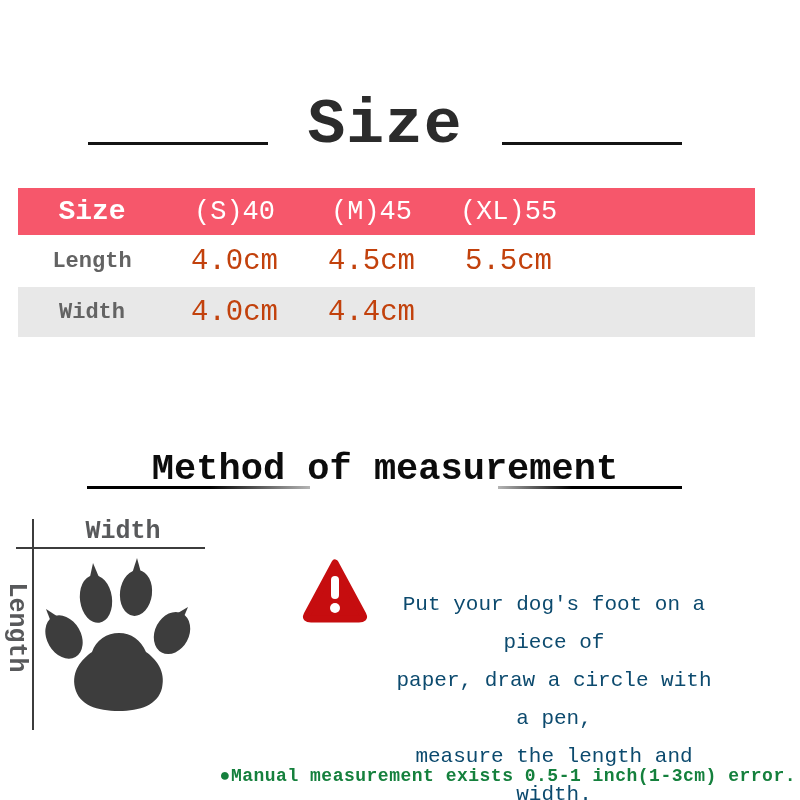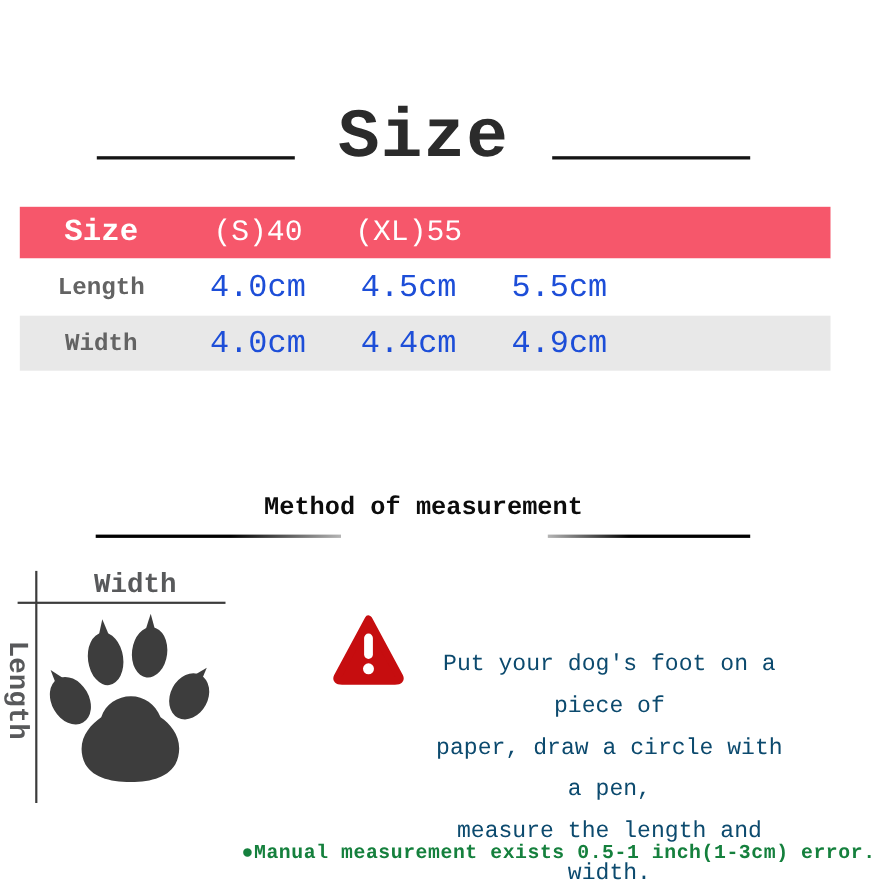--- a/index.html
+++ b/index.html
@@ -40,29 +40,29 @@
   .t-header {
     height: 47px;
     background: #f6576b;
     color: #ffffff;
     font-size: 27px;
   }
   .t-header .row-label { font-weight: bold; font-size: 28px; }
   .t-body { height: 52px; background: #ffffff; }
   .t-body.alt { height: 50px; background: #e8e8e8; }
   .t-body .row-label { font-weight: bold; font-size: 22px; color: #636363; }
-  .t-body .cell { font-size: 29px; color: #1d4ed8; }
+  .t-body .cell { font-size: 29px; color: #c2410c; }
 
   
   .method-title {
     position: absolute;
     left: 0; top: 448px;
     width: 770px;
     text-align: center;
-    font-size: 23px;
+    font-size: 37px;
     font-weight: bold;
     color: #0c0c0c;
   }
   .method-line { position: absolute; height: 3px; top: 486px; }
   .method-line.left  { left: 87px;  width: 223px; background: linear-gradient(to right, #000 55%, #b5b5b5); }
   .method-line.right { left: 498px; width: 184px; background: linear-gradient(to left,  #000 60%, #b5b5b5); }
 
   
   .measure-vline { position: absolute; left: 32px; top: 519px; width: 2px; height: 211px; background: #3c3c3c; }
   .measure-hline { position: absolute; left: 16px; top: 547px; width: 189px; height: 2px; background: #3c3c3c; }
@@ -97,33 +97,33 @@
 <div class="canvas">
 
   <div class="title-line left"></div>
   <div class="size-title">Size</div>
   <div class="title-line right"></div>
 
   <div class="size-table">
     <div class="t-row t-header">
       <div class="row-label">Size</div>
       <div>(S)40</div>
+      <div>(M)45</div>
       <div>(XL)55</div>
     </div>
     <div class="t-row t-body">
       <div class="row-label">Length</div>
       <div class="cell">4.0cm</div>
       <div class="cell">4.5cm</div>
       <div class="cell">5.5cm</div>
     </div>
     <div class="t-row t-body alt">
       <div class="row-label">Width</div>
       <div class="cell">4.0cm</div>
       <div class="cell">4.4cm</div>
-      <div class="cell">4.9cm</div>
     </div>
   </div>
 
   <div class="method-line left"></div>
   <div class="method-title">Method of measurement</div>
   <div class="method-line right"></div>
 
   <div class="measure-vline"></div>
   <div class="measure-hline"></div>
   <div class="width-label">Width</div>

